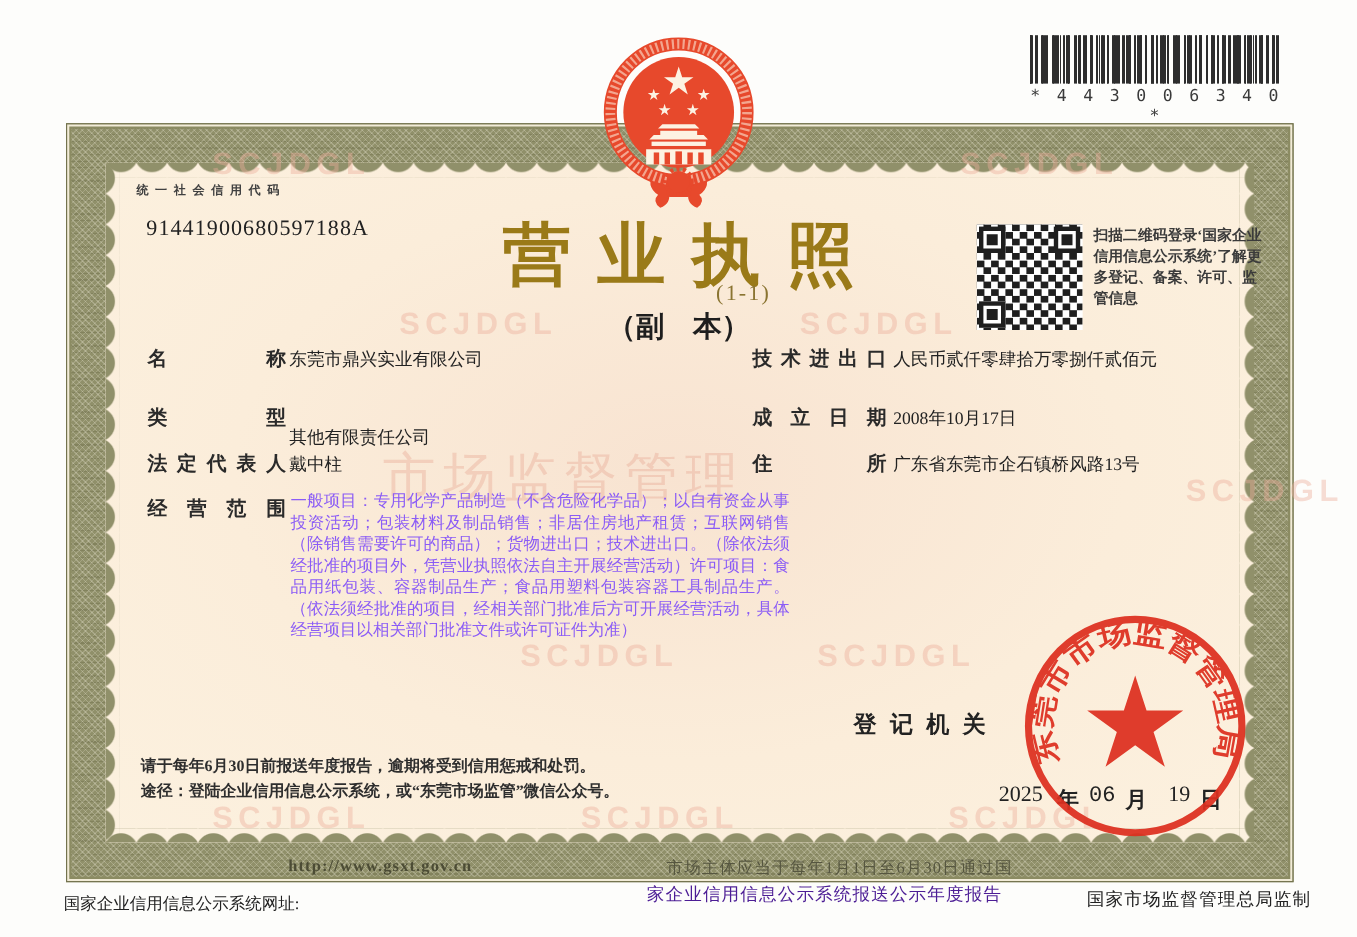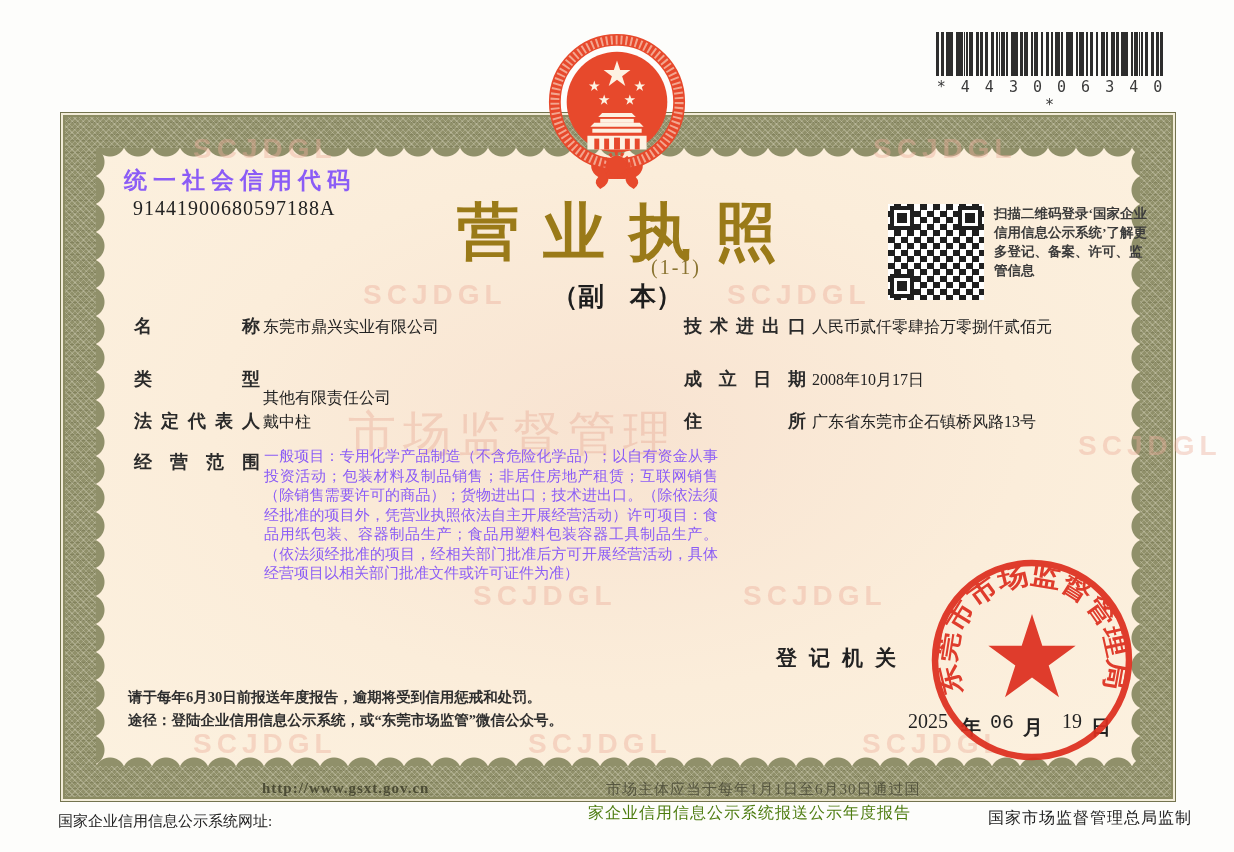--- a/index.html
+++ b/index.html
@@ -47,22 +47,22 @@
   .wm { position:absolute; font-family:"Liberation Sans","DejaVu Sans",sans-serif;
     font-weight:bold; font-size:28px; letter-spacing:5px; color:rgba(235,175,156,.42);
     pointer-events:none; white-space:nowrap; }
   .wm-big { position:absolute; font-size:48px; font-weight:normal; letter-spacing:7px;
     color:rgba(228,158,138,.34); white-space:nowrap; pointer-events:none; }
 
   
   .emblem { position:absolute; left:543px; top:24px; z-index:5; }
 
   
-  .credit-label { position:absolute; left:124px; top:165px; font-size:23px; font-weight:bold;
-    letter-spacing:6px; color:#8b5cf6;text-align:right; }
+  .credit-label { position:absolute; left:124px; top:165px; font-size:11px; font-weight:bold;
+    letter-spacing:6px; color:#404040;text-align:right; }
   .credit-code { position:absolute; left:133px; top:197px; font-size:20px; color:#222;
     letter-spacing:1px; }
   .title { position:absolute; left:417px; top:190px; width:400px; text-align:center;
     font-family:"Liberation Sans","DejaVu Sans",sans-serif; font-weight:900; font-size:62px;
     letter-spacing:24px; text-indent:24px; color:#9a7a18; }
   .page-no { position:absolute; left:651px; top:256px; font-size:20px; color:#8a7431;
     letter-spacing:2px; }
   .copy-type { position:absolute; left:497px; top:279px; width:240px; text-align:center;
     font-size:26px; font-weight:bold; color:#1e1e1e; }
 
@@ -96,21 +96,21 @@
   .d-g1 { margin-left:8px; } .d-g2 { margin-left:4px;font-family:Liberation Mono, monospace; } .d-g3 { margin-left:14px; }
   .seal { position:absolute; left:926px; top:554px; z-index:3; opacity:.93; }
 
   
   .notice { position:absolute; left:128px; top:686px; font-size:14.5px; font-weight:bold;
     color:#2e2e2e; line-height:23px; }
   .border-url { position:absolute; left:246px; top:780px; z-index:2; font-size:15px;
     font-weight:bold; color:#4c4c35; letter-spacing:1px;padding-left:16px; }
   .border-notice { position:absolute; left:606px; top:780px; z-index:2; font-size:15px;
     color:#565640; letter-spacing:1px; }
-  .footer-center { position:absolute; left:588px; top:803px; font-size:16px; color:#4d7c0f;
+  .footer-center { position:absolute; left:588px; top:803px; font-size:16px; color:#4c1d95;
     letter-spacing:1px; }
   .footer-left { position:absolute; left:58px; top:812px; font-size:15px; color:#222; }
   .footer-right { position:absolute; left:988px; top:808px; font-size:16px; color:#222;
     letter-spacing:1px; }
 </style>
 </head>
 <body>
 
 <div id="page">
 

